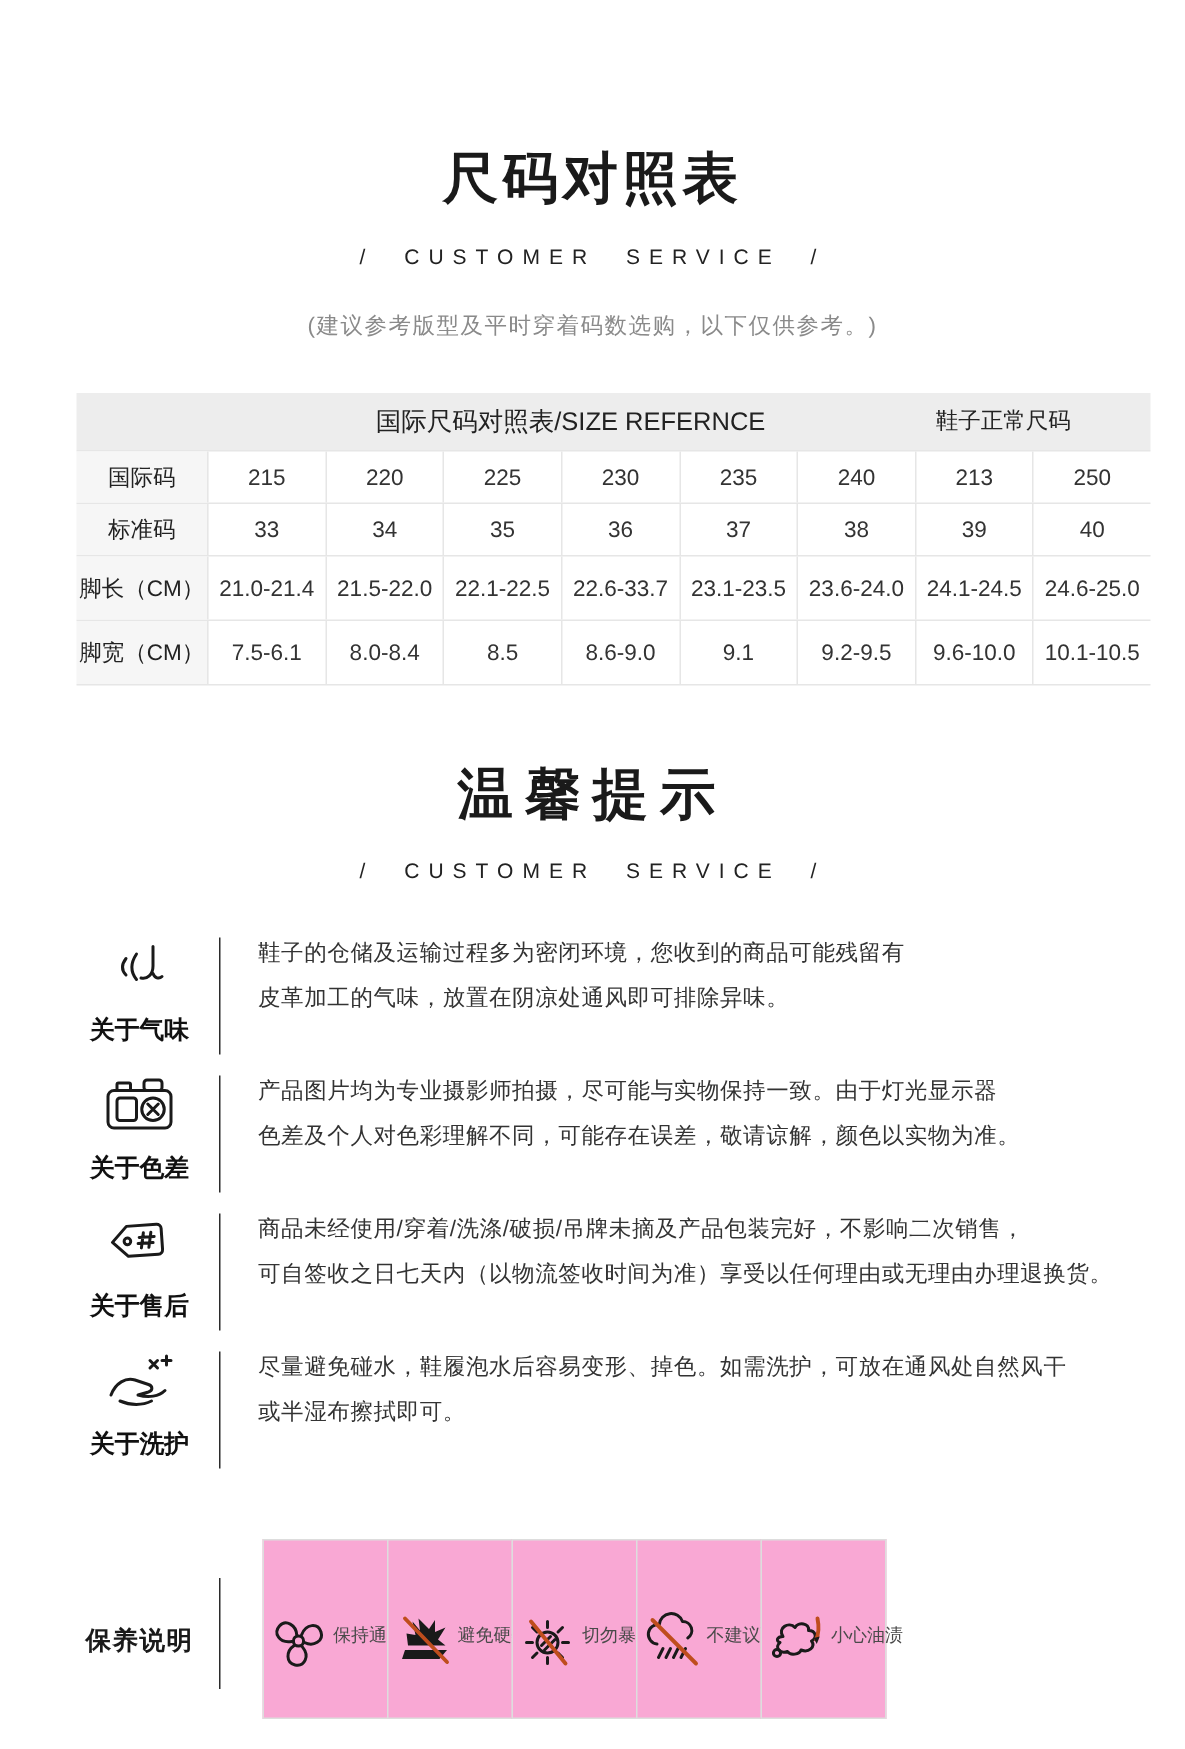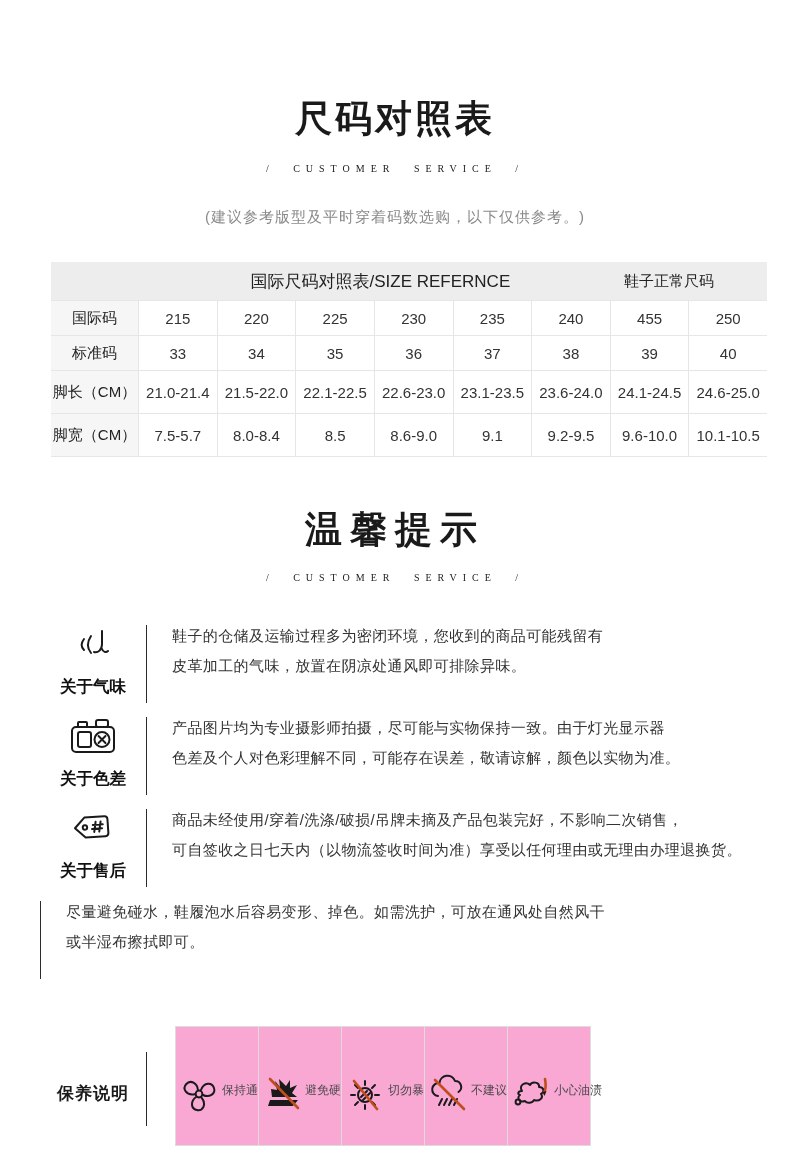--- a/index.html
+++ b/index.html
@@ -13,21 +13,21 @@
     --box-border:#dddddd;
     --divider:#2b2b2b;
   }
   *{margin:0;padding:0;box-sizing:border-box;}
   html,body{background:#ffffff;}
   body{font-family:"Liberation Sans","DejaVu Sans",sans-serif;color:var(--ink);}
   .page{position:relative;width:790px;height:1166px;background:#fff;overflow:hidden;margin:0 auto;}
 
   .center{position:absolute;left:0;width:100%;text-align:center;}
   .big-title{font-size:37px;font-weight:700;letter-spacing:3px;color:var(--ink);}
-  .cs-line{font-size:10px;letter-spacing:6px;word-spacing:10px;color:#222;font-weight:400;font-family:Liberation Serif, serif;}
+  .cs-line{font-size:14px;letter-spacing:6px;word-spacing:10px;color:#222;font-weight:400;}
   .note-line{font-size:15px;color:var(--note);letter-spacing:1px;}
 
   .sc-title{top:94px;}
   .sc-sub{top:163px;}
   .sc-note{top:208px;}
 
   
   .size-table{position:absolute;left:37px;top:262px;width:716px;border-bottom:1px solid var(--border);margin-left:14px;}
   .st-header{position:relative;height:38px;background:var(--hdr-bg);}
   .st-header .h-left{position:absolute;left:46%;top:50%;transform:translate(-50%,-50%);font-size:17px;color:#222;white-space:nowrap;}
@@ -82,48 +82,48 @@
     </div>
     <div>
         <div class="st-row">
           <div class="st-label">国际码</div>
           <div class="st-cell">215</div>
           <div class="st-cell">220</div>
           <div class="st-cell">225</div>
           <div class="st-cell">230</div>
           <div class="st-cell">235</div>
           <div class="st-cell">240</div>
-          <div class="st-cell">455</div>
+          <div class="st-cell">213</div>
           <div class="st-cell">250</div>
         </div>
         <div class="st-row">
           <div class="st-label">标准码</div>
           <div class="st-cell">33</div>
           <div class="st-cell">34</div>
           <div class="st-cell">35</div>
           <div class="st-cell">36</div>
           <div class="st-cell">37</div>
           <div class="st-cell">38</div>
           <div class="st-cell">39</div>
           <div class="st-cell">40</div>
         </div>
         <div class="st-row tall">
           <div class="st-label">脚长（CM）</div>
           <div class="st-cell">21.0-21.4</div>
           <div class="st-cell">21.5-22.0</div>
           <div class="st-cell">22.1-22.5</div>
-          <div class="st-cell">22.6-23.0</div>
+          <div class="st-cell">22.6-33.7</div>
           <div class="st-cell">23.1-23.5</div>
           <div class="st-cell">23.6-24.0</div>
           <div class="st-cell">24.1-24.5</div>
           <div class="st-cell">24.6-25.0</div>
         </div>
         <div class="st-row tall">
           <div class="st-label">脚宽（CM）</div>
-          <div class="st-cell">7.5-5.7</div>
+          <div class="st-cell">7.5-6.1</div>
           <div class="st-cell">8.0-8.4</div>
           <div class="st-cell">8.5</div>
           <div class="st-cell">8.6-9.0</div>
           <div class="st-cell">9.1</div>
           <div class="st-cell">9.2-9.5</div>
           <div class="st-cell">9.6-10.0</div>
           <div class="st-cell">10.1-10.5</div>
         </div>
       </div>
   </div>
@@ -181,20 +181,31 @@
           </svg>
         </div>
         <div class="tip-label">关于售后</div>
       </div>
       <div class="tip-divider"></div>
       <div class="tip-text">商品未经使用/穿着/洗涤/破损/吊牌未摘及产品包装完好，不影响二次销售，
 可自签收之日七天内（以物流签收时间为准）享受以任何理由或无理由办理退换货。</div>
     </div>
 
     <div class="tip">
+      <div class="tip-left">
+        <div class="tip-icon">
+          <svg width="48" height="40" viewBox="0 0 48 40">
+            <path class="ln" d="M31 7 l5 5 M36 7 l-5 5" stroke-width="1.8"></path>
+            <path class="ln" d="M42 4 v6 M39 7 h6" stroke-width="1.8"></path>
+            <path class="ln" d="M5 30 c3 -8 10 -12 16 -10 l9 3 c3 1 3 4 0 5 l-7 2 c7 2 14 1 18 -3"></path>
+            <path class="ln" d="M11 34 c7 3 15 3 21 0"></path>
+          </svg>
+        </div>
+        <div class="tip-label">关于洗护</div>
+      </div>
       <div class="tip-divider"></div>
       <div class="tip-text">尽量避免碰水，鞋履泡水后容易变形、掉色。如需洗护，可放在通风处自然风干
 或半湿布擦拭即可。</div>
     </div>
 
   </div>
 
   <div class="care">
     <div class="care-left">
       <div class="care-title">保养说明</div>

